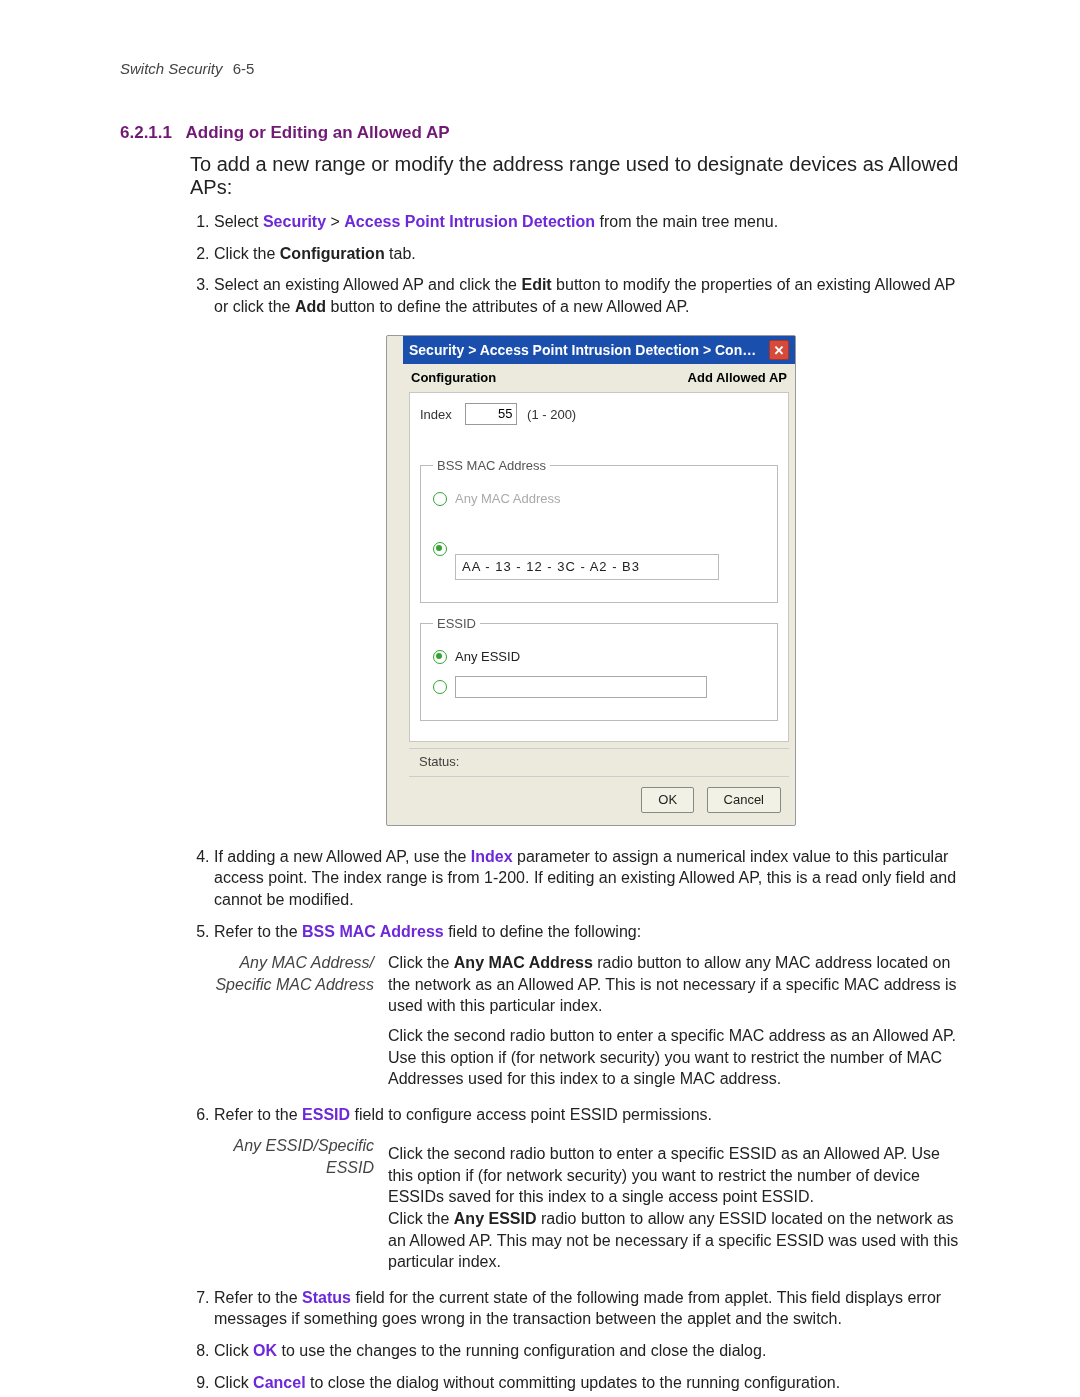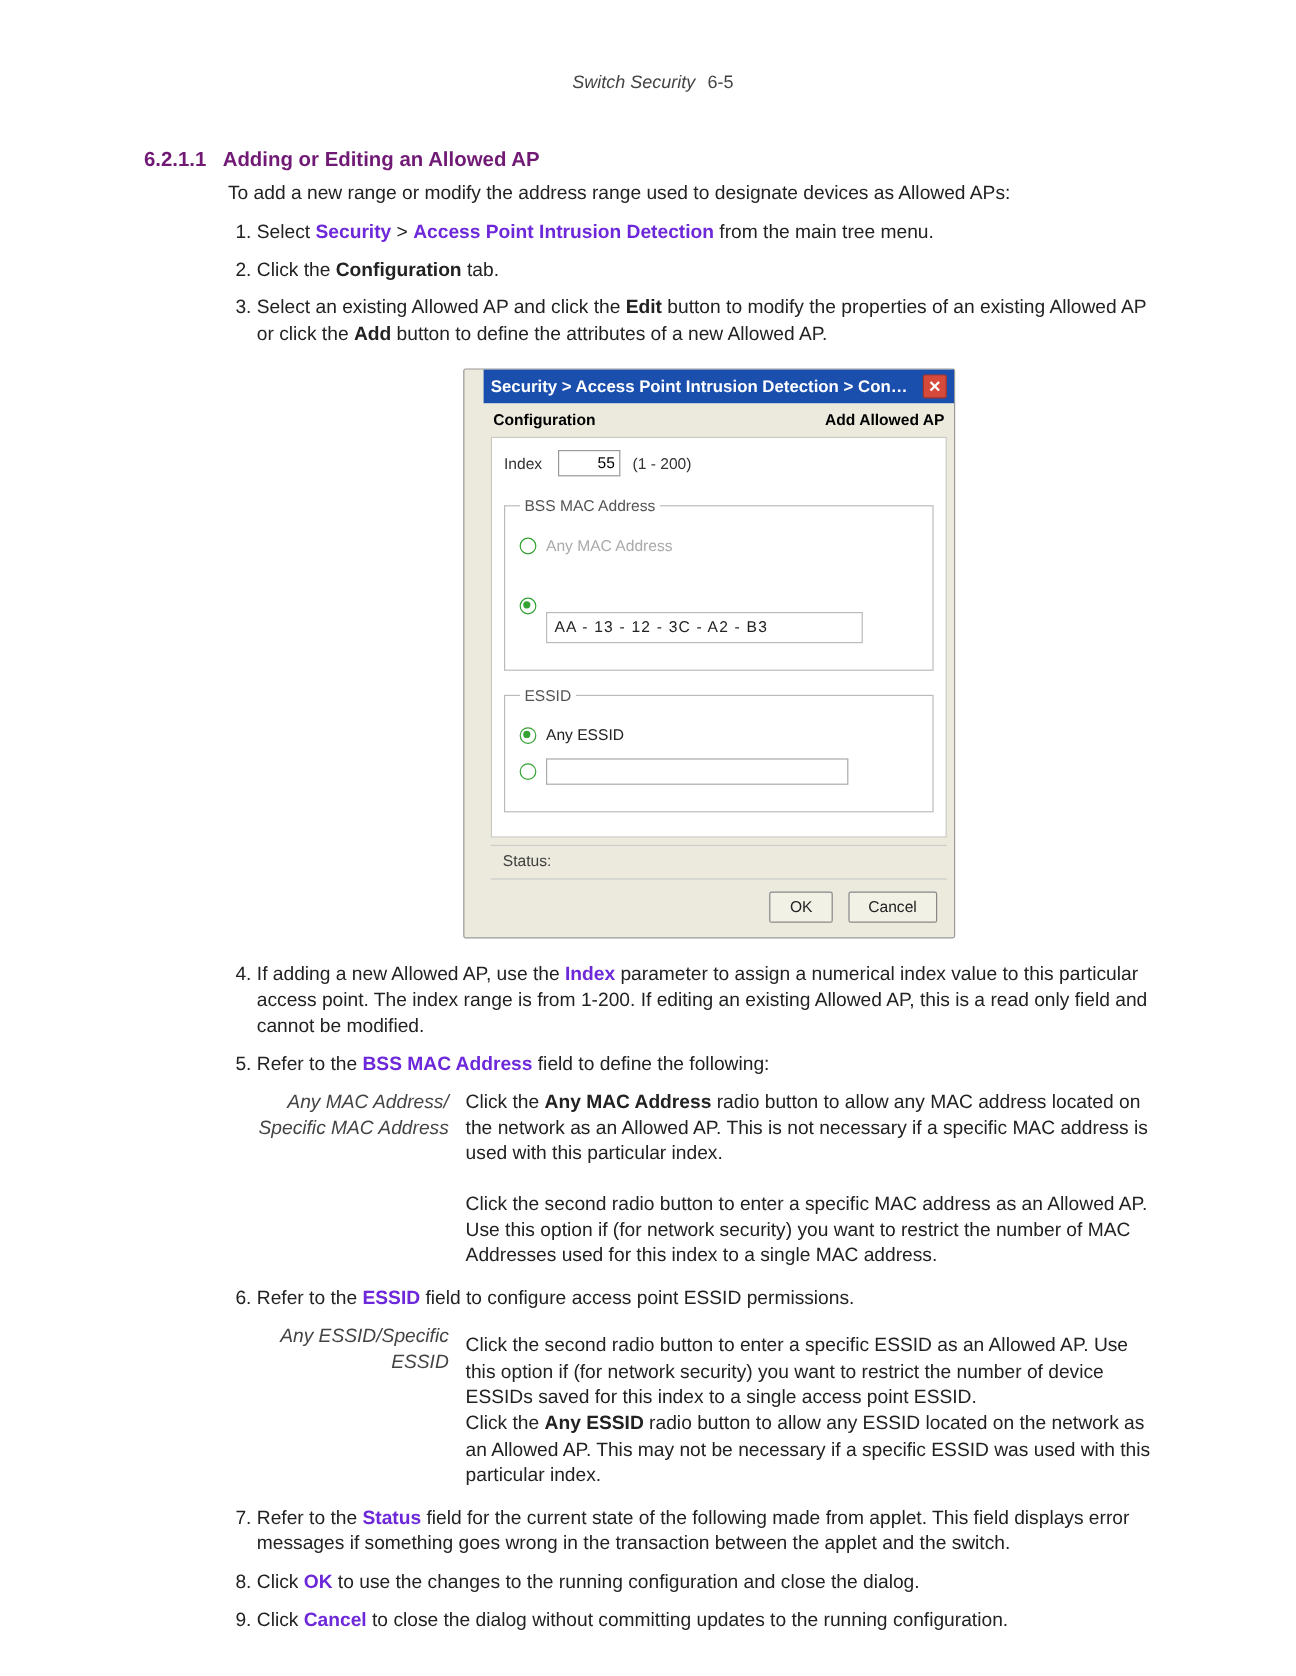--- a/index.html
+++ b/index.html
@@ -7,34 +7,34 @@
     padding: 0;
     background: #fff;
     font-family: Arial, Helvetica, sans-serif;
     color: #222;
     width: 1080px;
   }
   .page {
     padding: 60px 112px 100px 120px;
   }
   .running-head {
-    text-align: center;
+    text-align: left;
     font-size: 15px;
     color: #444;
     margin-bottom: 46px;
   }
   .running-head .italic { font-style: italic; margin-right: 6px; }
   .section-title {
     font-weight: bold;
     font-size: 17px;
     margin-bottom: 10px;
     color: #701a75;
   }
   .intro {
-    font-size: 16px;
+    font-size: 20px;
     margin: 0 0 12px 70px;
   }
   ol {
     margin: 0 0 0 70px;
     padding-left: 24px;
     font-size: 16px;
   }
   ol > li { margin-bottom: 10px; line-height: 1.35; }
   .blue-bold { color: #6d28d9; font-weight: bold; }
   .black-bold { font-weight: bold; }
@@ -78,21 +78,21 @@
     padding: 5px 8px 3px 8px;
     color: #000;
   }
   .dialog-body {
     background: #fff;
     margin: 2px 6px 6px 6px;
     border: 1px solid #c8c8c0;
     padding: 10px 10px 8px 10px;
     font-size: 13px;
   }
-  .index-row { margin-bottom: 16px; color:#333; }
+  .index-row { margin-bottom: 32px; color:#333; }
   .index-row input {
     width: 42px;
     text-align: right;
     border: 1px solid #999;
     height: 18px;
     padding: 1px 4px;
     font-size: 13px;
     margin: 0 6px 0 10px;
   }
   fieldset {
@@ -253,21 +253,21 @@
     <li>
       <span>Refer to the </span><span class="blue-bold">BSS MAC Address</span><span> field to define the following:</span>
 
       <div class="def-table">
         <div class="def-row">
           <div class="def-term">Any MAC Address/ Specific MAC Address</div>
           <div class="def-desc">
             <div>
               <span>Click the </span><span class="black-bold">Any MAC Address</span><span> radio button to allow any MAC address located on the network as an Allowed AP. This is not necessary if a specific MAC address is used with this particular index.</span>
             </div>
-            <div style="margin-top:20px;">Click the second radio button to enter a specific MAC address as an Allowed AP. Use this option if (for network security) you want to restrict the number of MAC Addresses used for this index to a single MAC address.</div>
+            <div style="margin-top:8px;">Click the second radio button to enter a specific MAC address as an Allowed AP. Use this option if (for network security) you want to restrict the number of MAC Addresses used for this index to a single MAC address.</div>
           </div>
         </div>
       </div>
     </li>
 
     <li>
       <span>Refer to the </span><span class="blue-bold">ESSID</span><span> field to configure access point ESSID permissions.</span>
 
       <div class="def-table">
         <div class="def-row">

